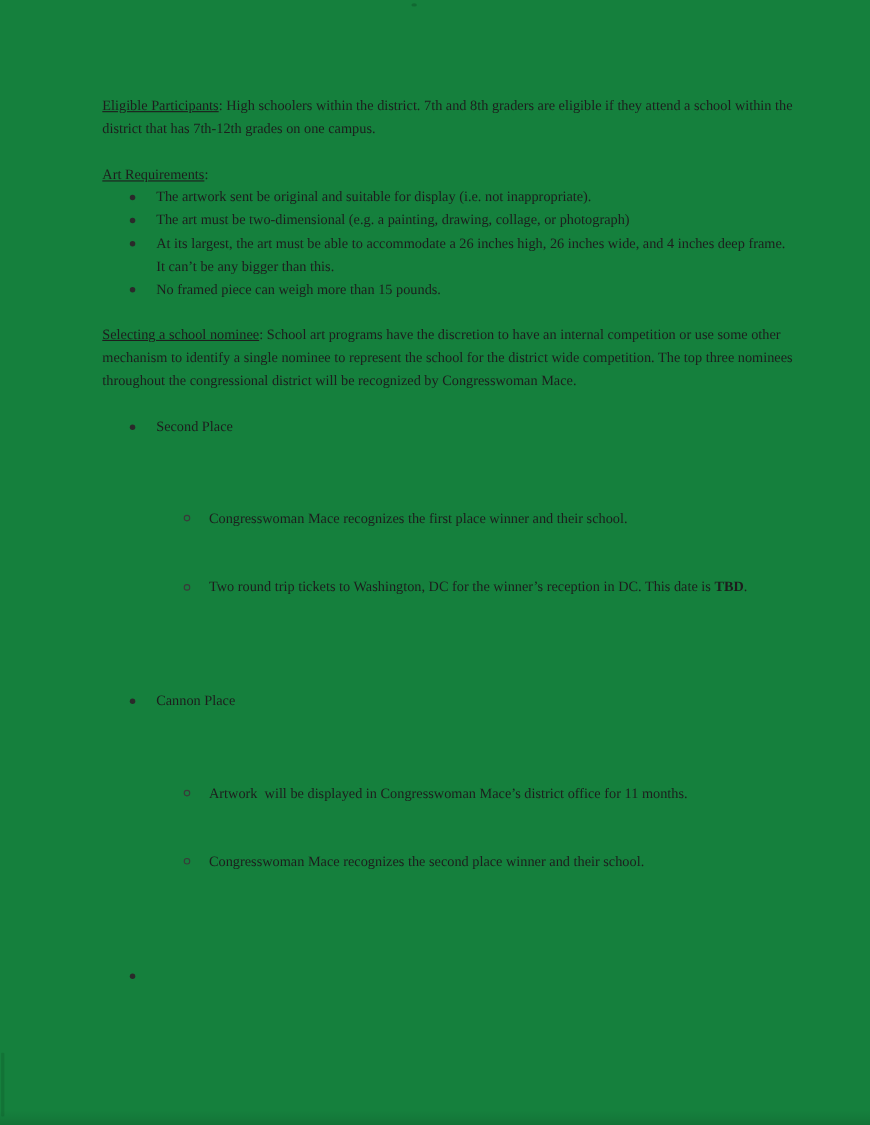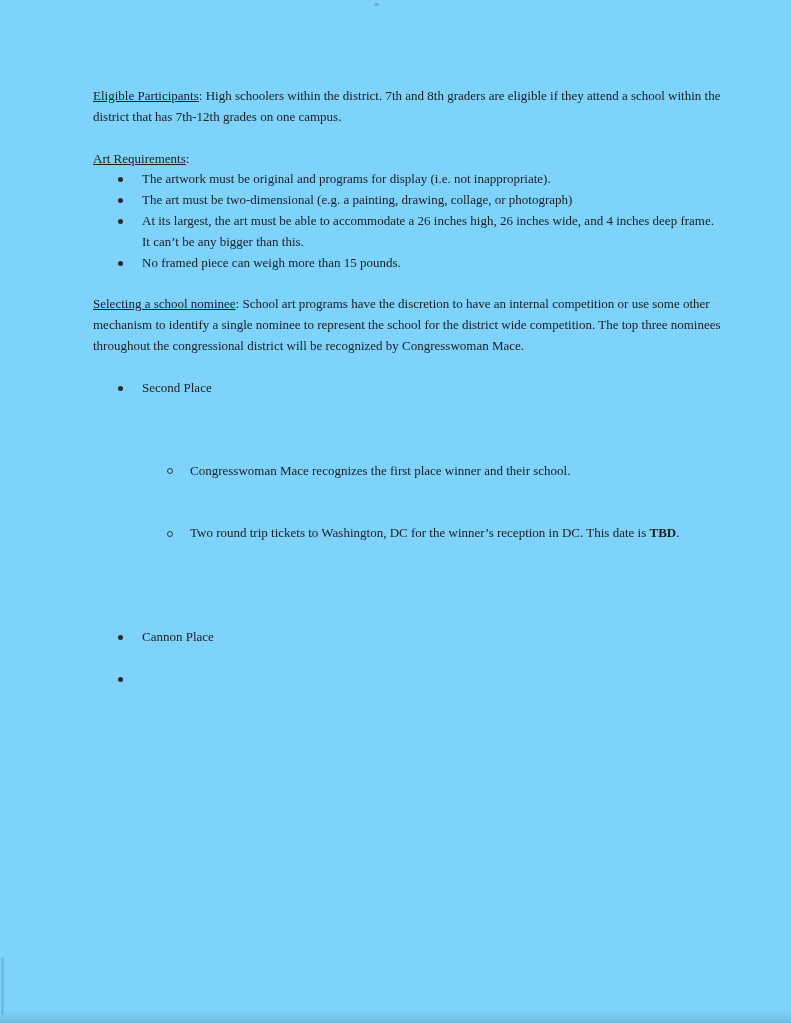--- a/index.html
+++ b/index.html
@@ -1,21 +1,21 @@
 <!DOCTYPE html>
 <html><head>
 <meta charset="utf-8">
 <style>
   html, body { margin: 0; padding: 0; }
   body { background: #ffffff; }
   .page {
     position: relative;
     width: 791px;
     height: 1023px;
-    background: #7dd3fc;
+    background: #15803d;
     overflow: hidden;
     font-family: "Liberation Serif", "DejaVu Serif", serif;
     color: #1d1d1d;
   }
   .content {
     position: absolute;
     left: 93px;
     top: 86px;
     width: 630px;
     font-size: 13px;
@@ -82,40 +82,44 @@
 
   <div class="content">
 
     <div class="section">
       <div class="para"><span class="u">Eligible Participants</span><span>: High schoolers within the district. 7th and 8th graders are eligible if they attend a school within the district that has 7th-12th grades on one campus.</span></div>
     </div>
 
     <div class="section">
       <div class="heading"><span class="u">Art Requirements</span><span>:</span></div>
       <ul class="l1">
-        <li>The artwork must be original and programs for display (i.e. not inappropriate).</li>
+        <li>The artwork sent be original and suitable for display (i.e. not inappropriate).</li>
         <li>The art must be two-dimensional (e.g. a painting, drawing, collage, or photograph)</li>
         <li>At its largest, the art must be able to accommodate a 26 inches high, 26 inches wide, and 4 inches deep frame. It can’t be any bigger than this.</li>
         <li>No framed piece can weigh more than 15 pounds.</li>
       </ul>
     </div>
 
     <div class="section">
       <div class="para"><span class="u">Selecting a school nominee</span><span>: School art programs have the discretion to have an internal competition or use some other mechanism to identify a single nominee to represent the school for the district wide competition. The top three nominees throughout the congressional district will be recognized by Congresswoman Mace.</span></div>
     </div>
 
     <div class="section">
       <ul class="l1">
         <li><span>Second Place</span>
           <ul class="l2">
             <li><span>Congresswoman Mace recognizes the first place winner and their school.</span></li>
             <li><span>Two round trip tickets to Washington, DC for the winner’s reception in DC. This date is </span><span class="b">TBD</span><span>.</span></li>
           </ul>
         </li>
         <li><span>Cannon Place</span>
+          <ul class="l2">
+            <li><span>Artwork  will be displayed in Congresswoman Mace’s district office for 11 months.</span></li>
+            <li><span>Congresswoman Mace recognizes the second place winner and their school.</span></li>
+          </ul>
         </li>
         <li>
           
         </li>
       </ul>
     </div>
 
   </div>
 
   <div class="scan-left-mark"></div>

